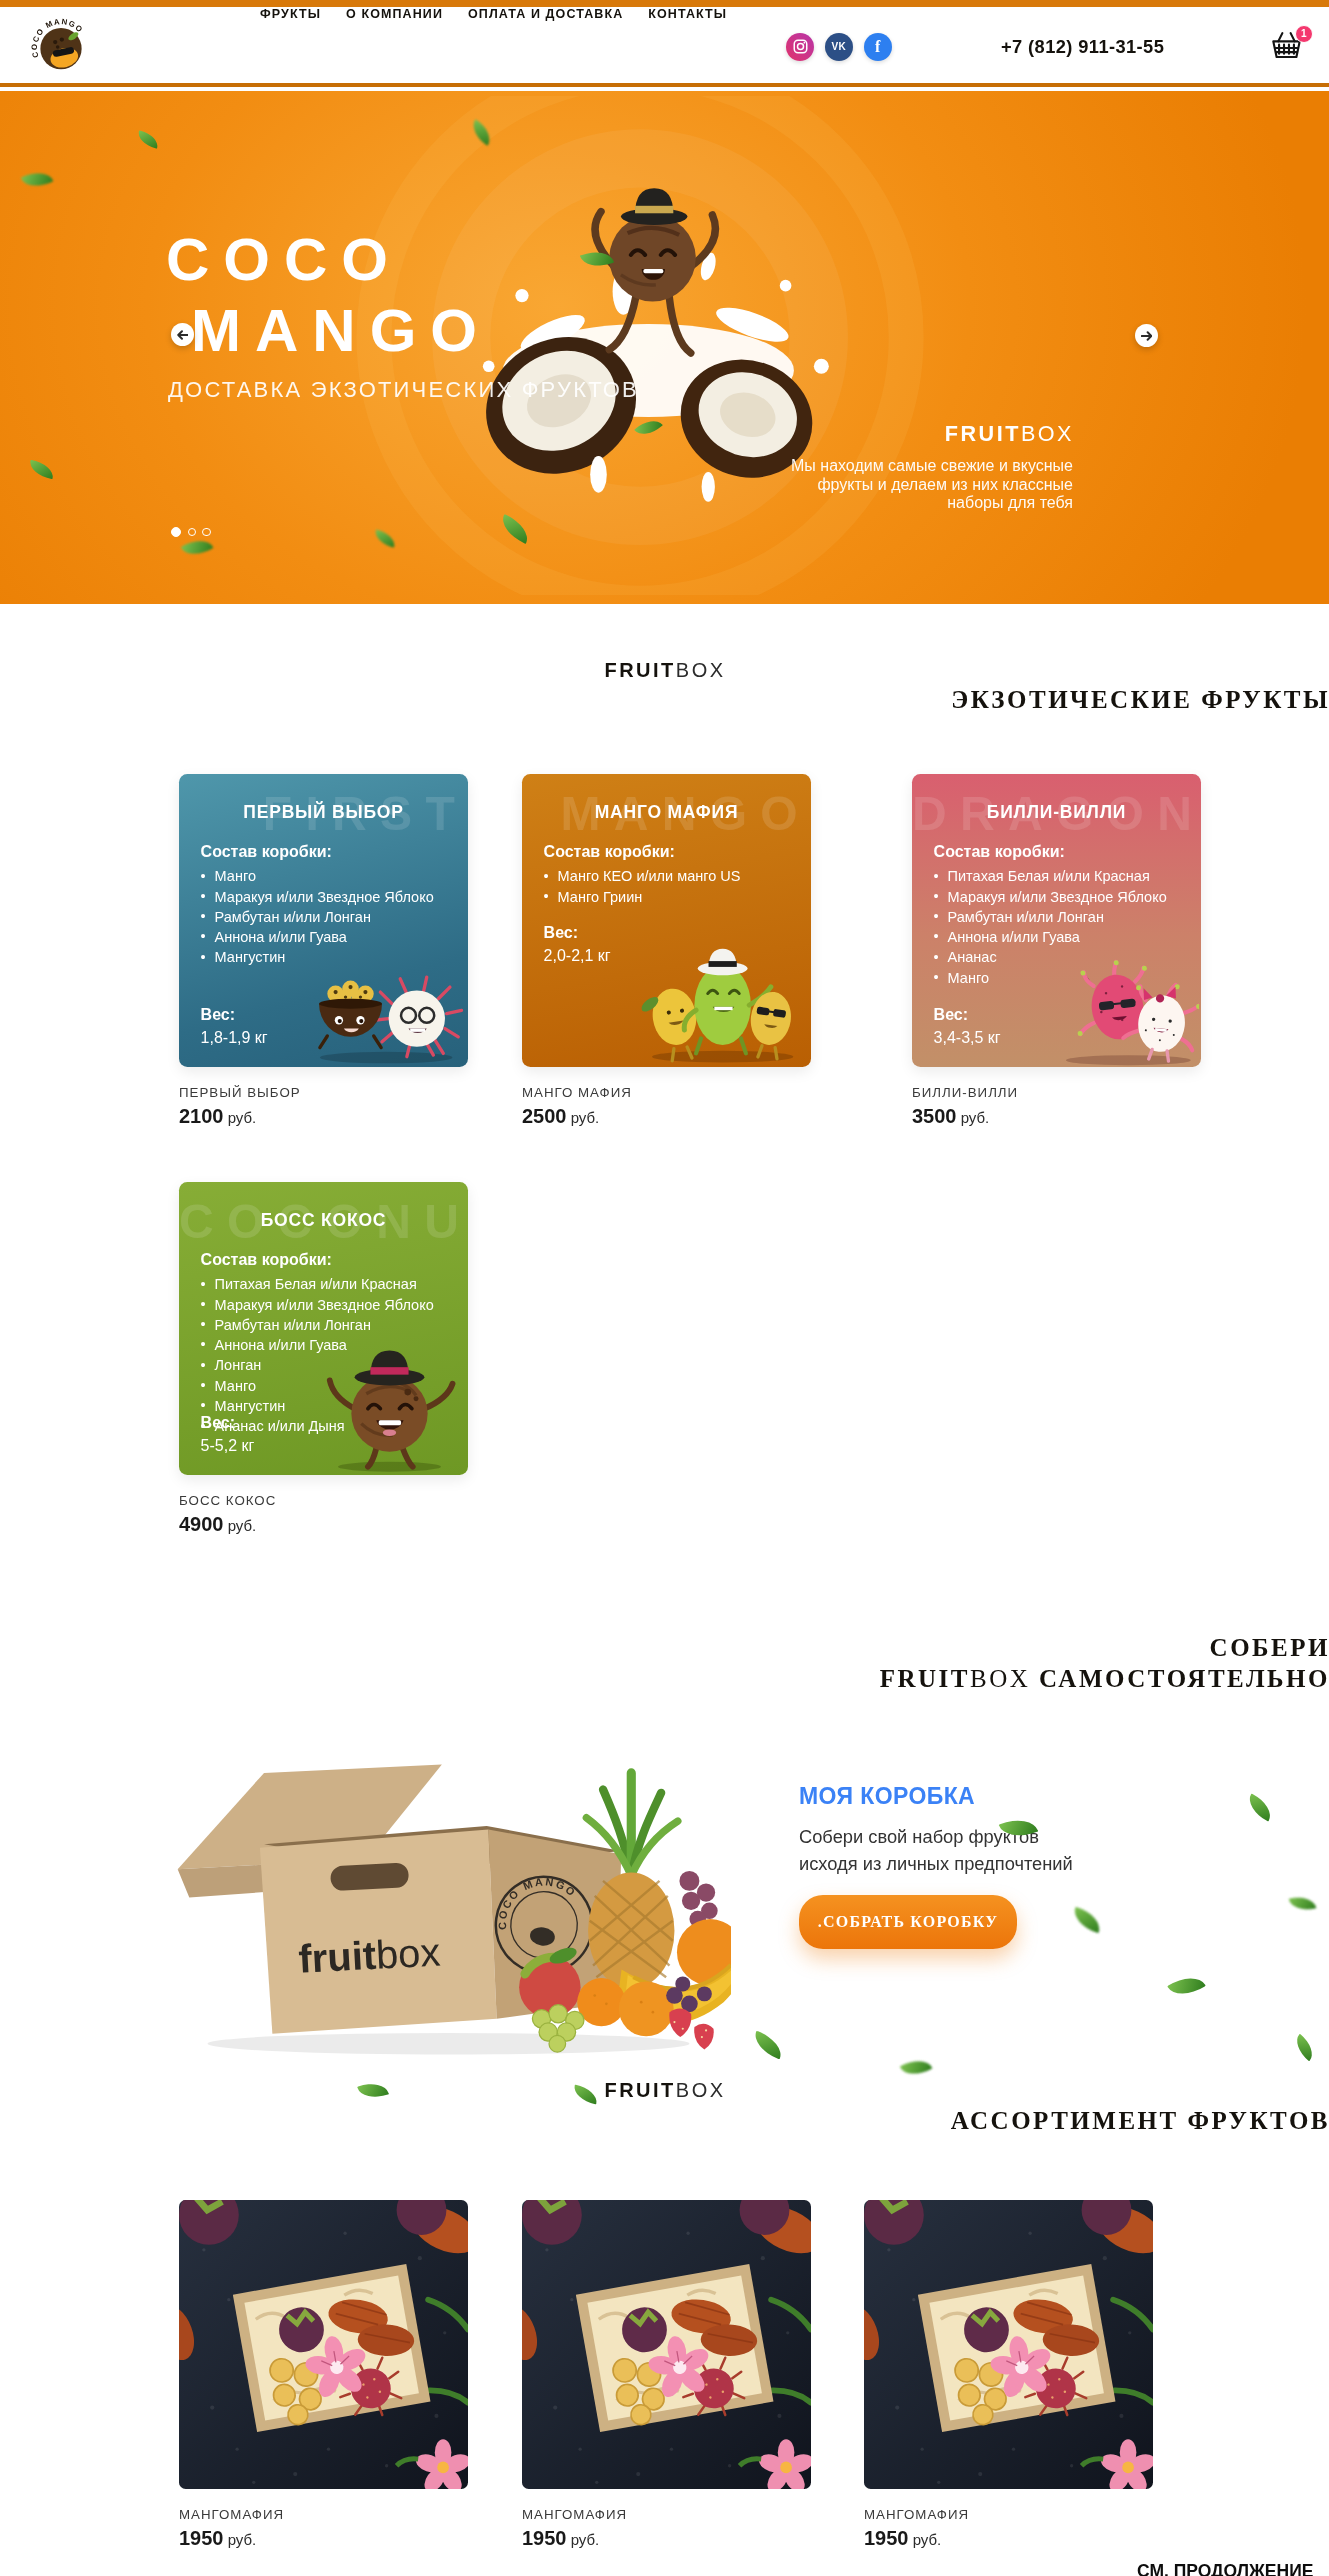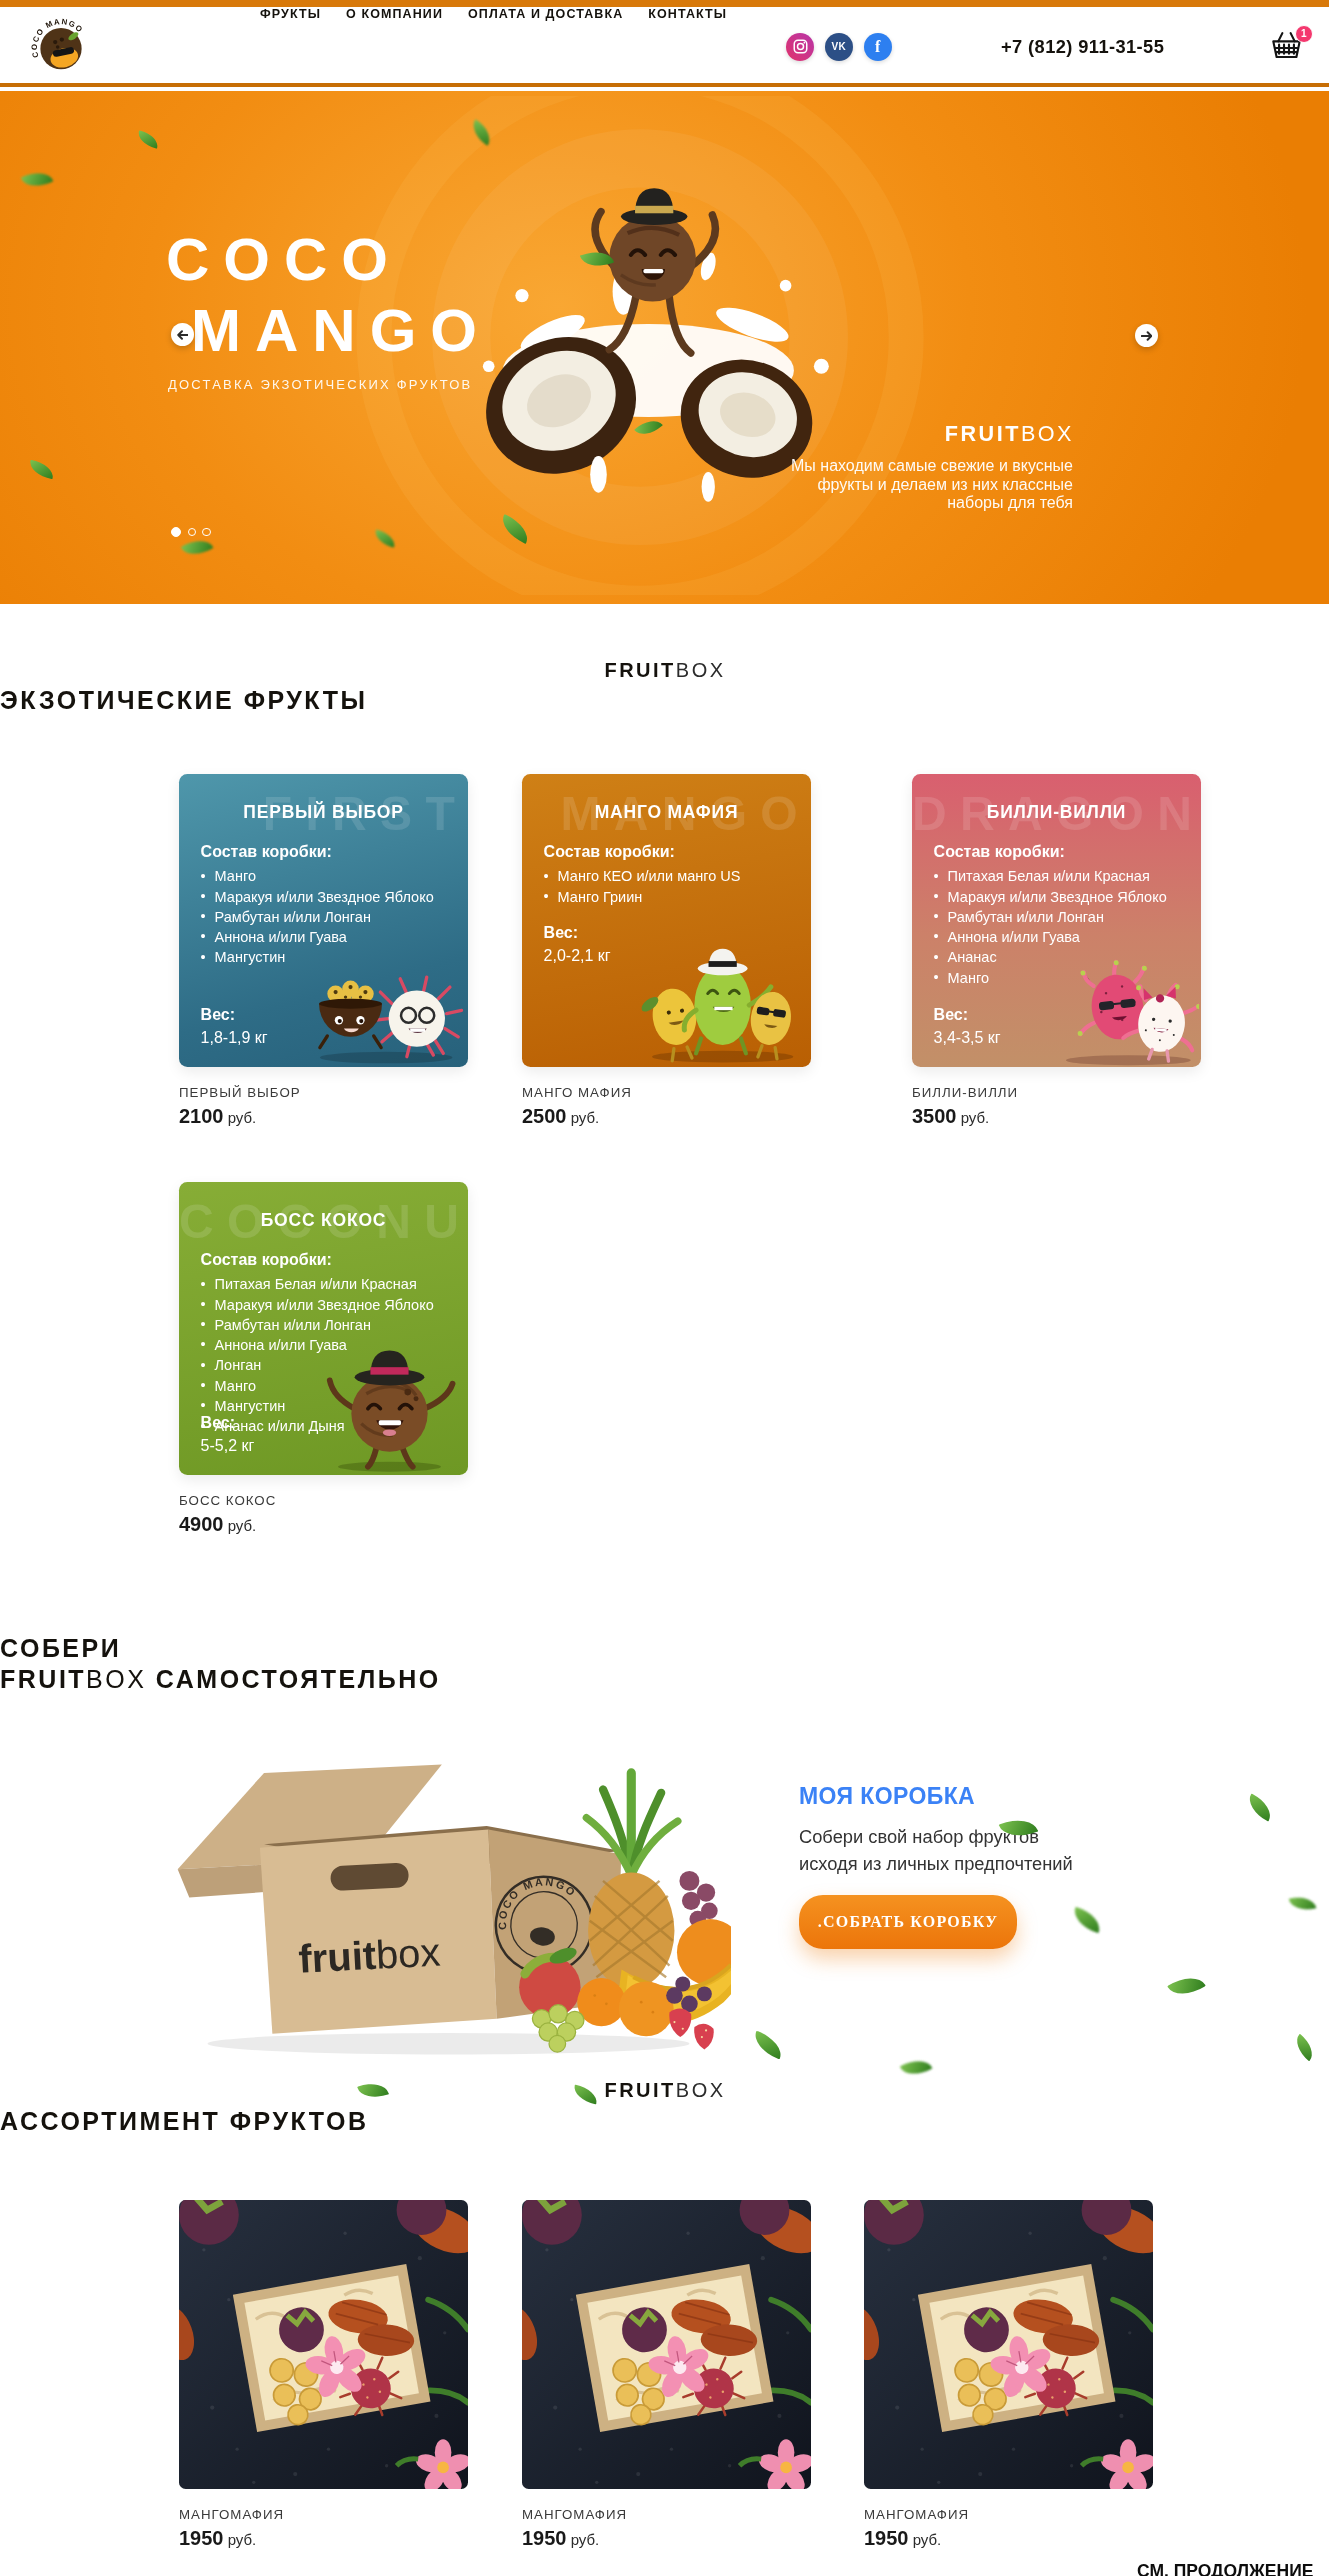--- a/index.html
+++ b/index.html
@@ -27,43 +27,43 @@
                 background:#f4386e; border:1.7px solid #fff; color:#fff; font-size:10px; font-weight:800;
                 display:flex; align-items:center; justify-content:center; }
 
   
   .hero { position:absolute; left:0; top:91px; width:1330px; height:513px; overflow:hidden;
           background:radial-gradient(ellipse 748px 582px at 42% 42%, #f9a733 0%, #f28d12 55%, #ea7e03 100%); }
   .hero-t { position:absolute; color:#fff; font-weight:800; font-size:60px; letter-spacing:14px; line-height:1; }
   .hero-t1 { left:166px; top:139px; }
   .hero-t2 { left:191px; top:210px; }
   .hero-sub { position:absolute; left:168px; top:286px; color:rgba(255,255,255,.93);
-              font-size:13px; letter-spacing:2.2px; }
+              font-size:22px; letter-spacing:2.2px; }
   .hero-brand { position:absolute; left:831px; top:330px; width:243px; text-align:right;
                 color:#fff; font-size:21.6px; letter-spacing:2.5px; }
   .hero-desc { position:absolute; left:764px; top:366px; width:309px; text-align:right;
                color:rgba(255,255,255,.96); font-size:16px; line-height:18.7px; }
   .fw8 { font-weight:800; } .fw3 { font-weight:300; }
   .hero-arrow { position:absolute; width:23px; height:23px; border-radius:50%; background:#fff;
                 box-shadow:0 2.5px 6.6px rgba(0,0,0,.2); display:flex; align-items:center; justify-content:center;
                 cursor:pointer; z-index:6; }
   .dots { position:absolute; left:171px; top:436px; display:flex; gap:6.6px; align-items:center; z-index:6; }
   .dot { width:8.3px; height:8.3px; border:1.7px solid #fff; border-radius:50%; cursor:pointer; }
   .dot.on { width:10px; height:10px; background:#fff; }
   .hero-art { position:absolute; left:349px; top:5px; }
 
   .leaf { position:absolute; background:linear-gradient(135deg,#7cc14f,#2f7d1e);
           border-radius:4% 100% 4% 100%; z-index:5; }
 
   
   .sec-brand { position:absolute; left:0; width:1330px; text-align:center; font-size:20px;
                letter-spacing:2.5px; color:#15120d; }
   .sec-brand .fw3 { color:#2b2b2b; }
-  .sec-title { position:absolute; left:0; width:1330px; text-align:left; font-size:25px;
-               font-weight:700; letter-spacing:2.5px; color:#15120d; }
+  .sec-title { position:absolute; left:0; width:1330px; text-align:right; font-size:25px;
+               font-weight:700; letter-spacing:2.5px; color:#15120d;font-family:Liberation Serif, serif; }
 
   
   .box-wrap { position:absolute; width:289px; }
   .card { position:relative; width:289px; height:293px; border-radius:8.3px; padding:28px 21.6px;
           color:#fff; overflow:hidden; cursor:pointer; box-shadow:0 5px 13.3px rgba(0,0,0,.08); }
   .card-teal   { background:linear-gradient(165deg,#4f97ab 0%,#2e6c86 70%,#27617b 100%); }
   .card-orange { background:linear-gradient(170deg,#cf8016 0%,#b95f03 100%); }
   .card-pink   { background:linear-gradient(180deg,#d95f6f 0%,#cc8169 55%,#c29068 100%); }
   .card-green  { background:linear-gradient(170deg,#87ad36 0%,#6e9824 100%); }
   .watermark { position:absolute; left:0; right:0; top:11.6px; text-align:right; font-size:48px;

